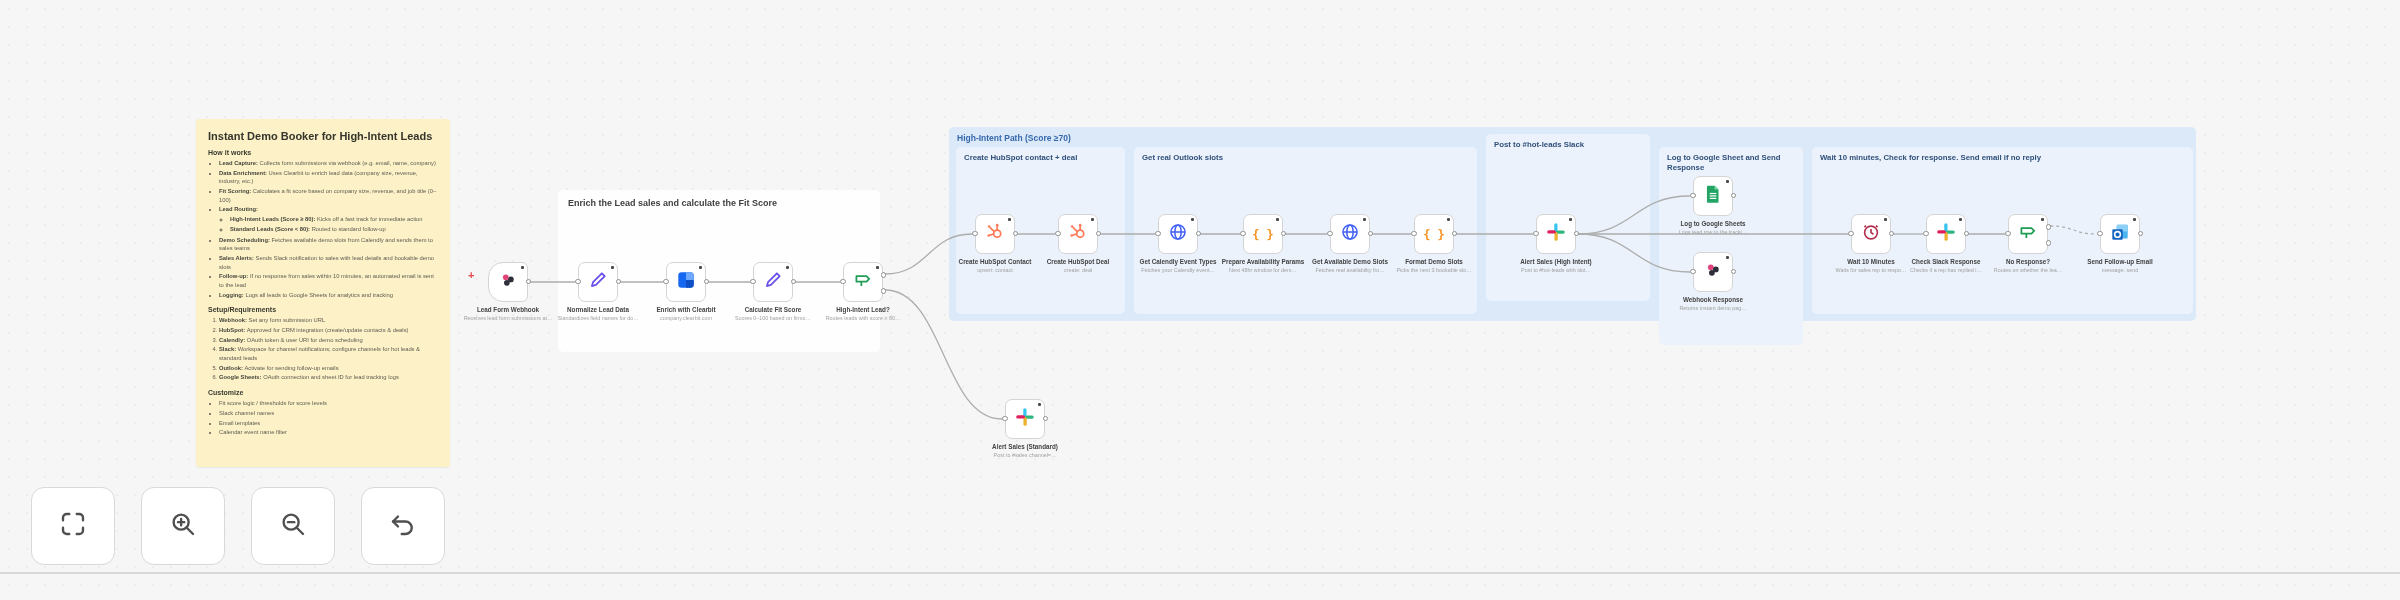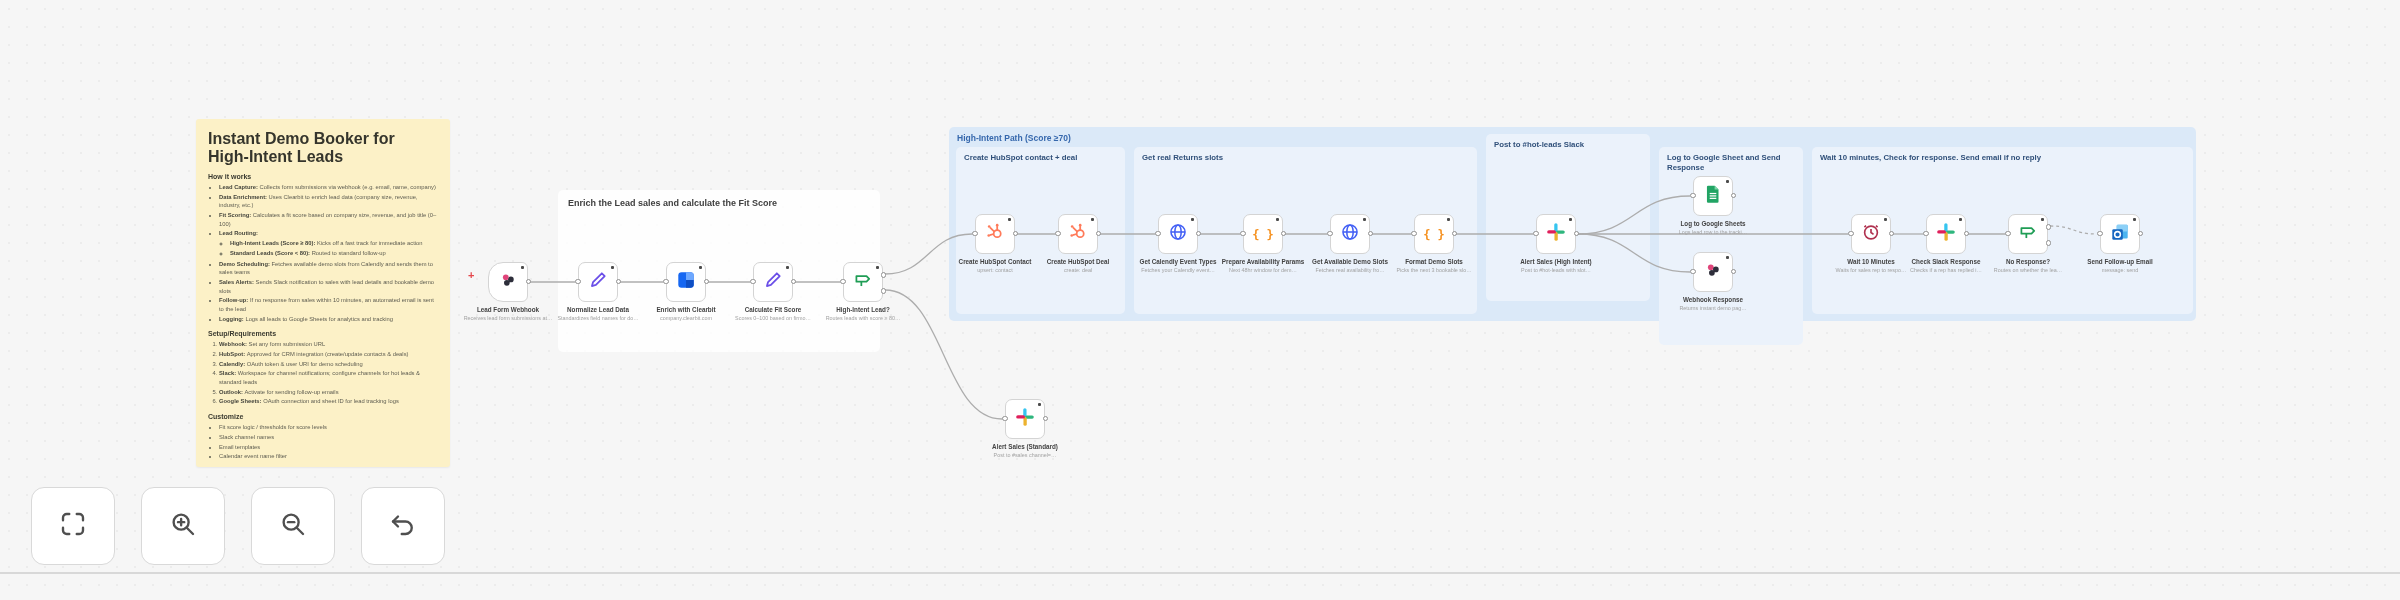--- a/index.html
+++ b/index.html
@@ -9,21 +9,21 @@
     background-image:radial-gradient(#ececec 1px, transparent 1px);
     background-size:18px 18px;
     font-family:"Liberation Sans", sans-serif;
   }
   
   .sticky{
     position:absolute;border-radius:3px;box-sizing:border-box;
     background:#fcf1c7;box-shadow:0 1px 2px rgba(0,0,0,.06);
   }
   .sticky-yellow{left:196px;top:119px;width:254px;height:348px;padding:11px 12px;overflow:hidden;}
-  .sticky-title{font-size:16px;font-weight:bold;color:#35352c;margin:0 0 7px 0;}
+  .sticky-title{font-size:11px;font-weight:bold;color:#35352c;margin:0 0 7px 0;}
   .sticky-h{font-size:7px;font-weight:bold;color:#3a3a30;margin:7px 0 3px 0;}
   .sticky ul,.sticky ol{margin:0 0 2px 0;padding-left:11px;}
   .sticky li{font-size:5.8px;line-height:1.5;color:#5d5c50;margin-bottom:1px;}
   .sticky li b{color:#45453c;}
   .sticky li ul{margin-top:1px;}
   .sticky-white{
     position:absolute;left:558px;top:190px;width:322px;height:162px;
     background:rgba(255,255,255,.82);border-radius:5px;padding:8px 10px;box-sizing:border-box;
   }
   .white-label{font-size:9px;font-weight:bold;color:#3f3f3f;}
@@ -111,21 +111,21 @@
   </div>
 
   <div class="group group-blue" id="group-high-intent" style="left: 949px; top: 127px; width: 1247px; height: 194px;">
     <div class="group-header-blue">High-Intent Path (Score ≥70)</div>
   </div>
   <div id="subsections">
       <div class="group group-sub" style="left: 956px; top: 147px; width: 169px; height: 167px;">
         <div class="group-header-sub">Create HubSpot contact + deal</div>
       </div>
       <div class="group group-sub" style="left: 1134px; top: 147px; width: 343px; height: 167px;">
-        <div class="group-header-sub">Get real Returns slots</div>
+        <div class="group-header-sub">Get real Outlook slots</div>
       </div>
       <div class="group group-sub" style="left: 1486px; top: 134px; width: 164px; height: 167px;">
         <div class="group-header-sub">Post to #hot-leads Slack</div>
       </div>
       <div class="group group-sub" style="left: 1659px; top: 147px; width: 144px; height: 198px;">
         <div class="group-header-sub">Log to Google Sheet and Send Response</div>
       </div>
       <div class="group group-sub" style="left: 1812px; top: 147px; width: 381px; height: 167px;">
         <div class="group-header-sub">Wait 10 minutes, Check for response. Send email if no reply</div>
       </div>

